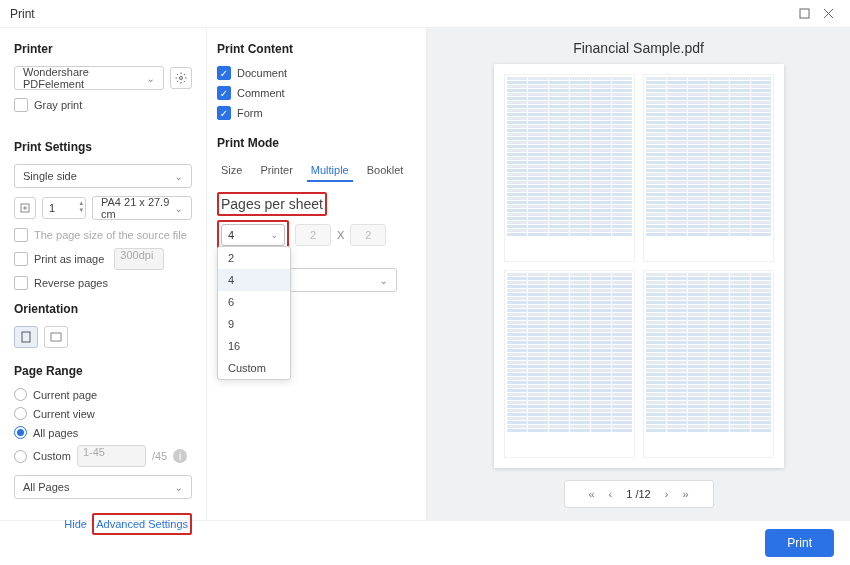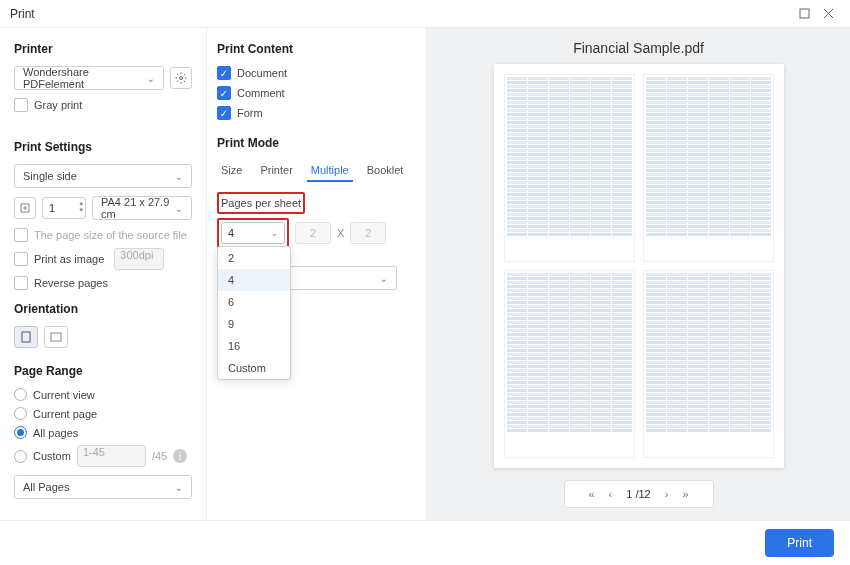--- a/index.html
+++ b/index.html
@@ -28,21 +28,21 @@
 .rcirc { width: 13px; height: 13px; border: 1px solid #b0b0b0; border-radius: 50%; display: flex; align-items: center; justify-content: center; }
 .rcirc.sel { border-color: #2a72e5; }
 .rcirc.sel::after { content: ""; width: 7px; height: 7px; background: #2a72e5; border-radius: 50%; }
 .txtin { height: 22px; border: 1px solid #d8d8d8; border-radius: 3px; background: #f4f4f4; font-size: 11px; padding: 0 5px; color: #aaa; }
 .info { width: 14px; height: 14px; border-radius: 50%; background: #ccc; color: #fff; font-size: 10px; display: flex; align-items: center; justify-content: center; }
 .link { color: #2a72e5; font-size: 11px; cursor: pointer; }
 .redbox { border: 2px solid #d02828; border-radius: 2px; padding: 2px 2px; }
 .tabs { display: flex; gap: 10px; font-size: 11px; margin-bottom: 10px; }
 .tab { padding: 4px 4px; color: #555; cursor: pointer; }
 .tab.active { color: #2a72e5; border-bottom: 2px solid #2a72e5; }
-.pps-label { font-size: 11px; color: #444; display: inline-block; }
+.pps-label { font-size: 14px; color: #444; display: inline-block; }
 .pps-select { width: 64px; height: 22px; border: 1px solid #c0c0c0; border-radius: 3px; display: flex; align-items: center; padding: 0 6px; font-size: 11px; background: #fff; }
 .pps-select .chev { margin-left: auto; color: #888; font-size: 9px; }
 .dimbox { width: 36px; height: 22px; border: 1px solid #e2e2e2; border-radius: 3px; background: #f7f7f7; color: #bbb; display: flex; align-items: center; justify-content: center; font-size: 11px; }
 .dropdown { position: absolute; top: 218px; left: 10px; width: 74px; background: #fff; border: 1px solid #d0d0d0; border-radius: 3px; box-shadow: 0 2px 8px rgba(0,0,0,0.12); z-index: 10; }
 .ddopt { padding: 5px 10px; font-size: 11px; color: #444; cursor: pointer; }
 .ddopt.sel { background: #eef2f9; }
 .preview-title { font-size: 14px; color: #333; margin-bottom: 8px; }
 .sheet { width: 290px; height: 404px; background: #fff; box-shadow: 0 1px 4px rgba(0,0,0,0.15); display: grid; grid-template-columns: 1fr 1fr; grid-template-rows: 1fr 1fr; gap: 8px; padding: 10px; margin-bottom: 12px; }
 .mini { background: #fff; border: 1px solid #f0f0f0; overflow: hidden; display: flex; flex-direction: column; gap: 1px; padding: 2px; }
 .mini .ln { height: 3px; display: flex; gap: 1px; }
@@ -143,42 +143,48 @@
       <div class="orientbtn">
           <svg width="12" height="10">
             <rect x="1" y="1" width="10" height="8" fill="none" stroke="#888" stroke-width="1"></rect>
           </svg>
         </div>
     </div>
 
     <div class="section-title" style="margin-top:16px">Page Range</div>
     <div class="radio">
         <span class="rcirc"></span>
-        <span>Current view</span>
+        <span>Current page</span>
       </div>
     <div class="radio">
         <span class="rcirc"></span>
-        <span>Current page</span>
+        <span>Current view</span>
       </div>
     <div class="radio">
         <span class="rcirc sel"></span>
         <span>All pages</span>
       </div>
     <div class="radio">
       <span class="rcirc"></span>
       <span>Custom</span>
       <span class="txtin" style="width:69px">1-45</span>
       <span class="muted">/45</span>
       <span class="info">i</span>
     </div>
     <div class="row" style="margin-top:8px">
       <div class="select">
           <span>All Pages</span>
           <span class="chev">⌄</span>
         </div>
+    </div>
+    <div style="text-align:right;margin-top:14px">
+      <span class="link">Hide</span>
+      <span class="redbox" style="display:inline-block;margin-left:2px">
+        <span class="link">Advanced Settings</span>
+      </span>
     </div>
   </div>
 
   <div class="col-mid">
     <div class="section-title">Print Content</div>
     <div class="chk">
         <span class="chkbox checked">✓</span>
         <span>Document</span>
       </div>
     <div class="chk">

